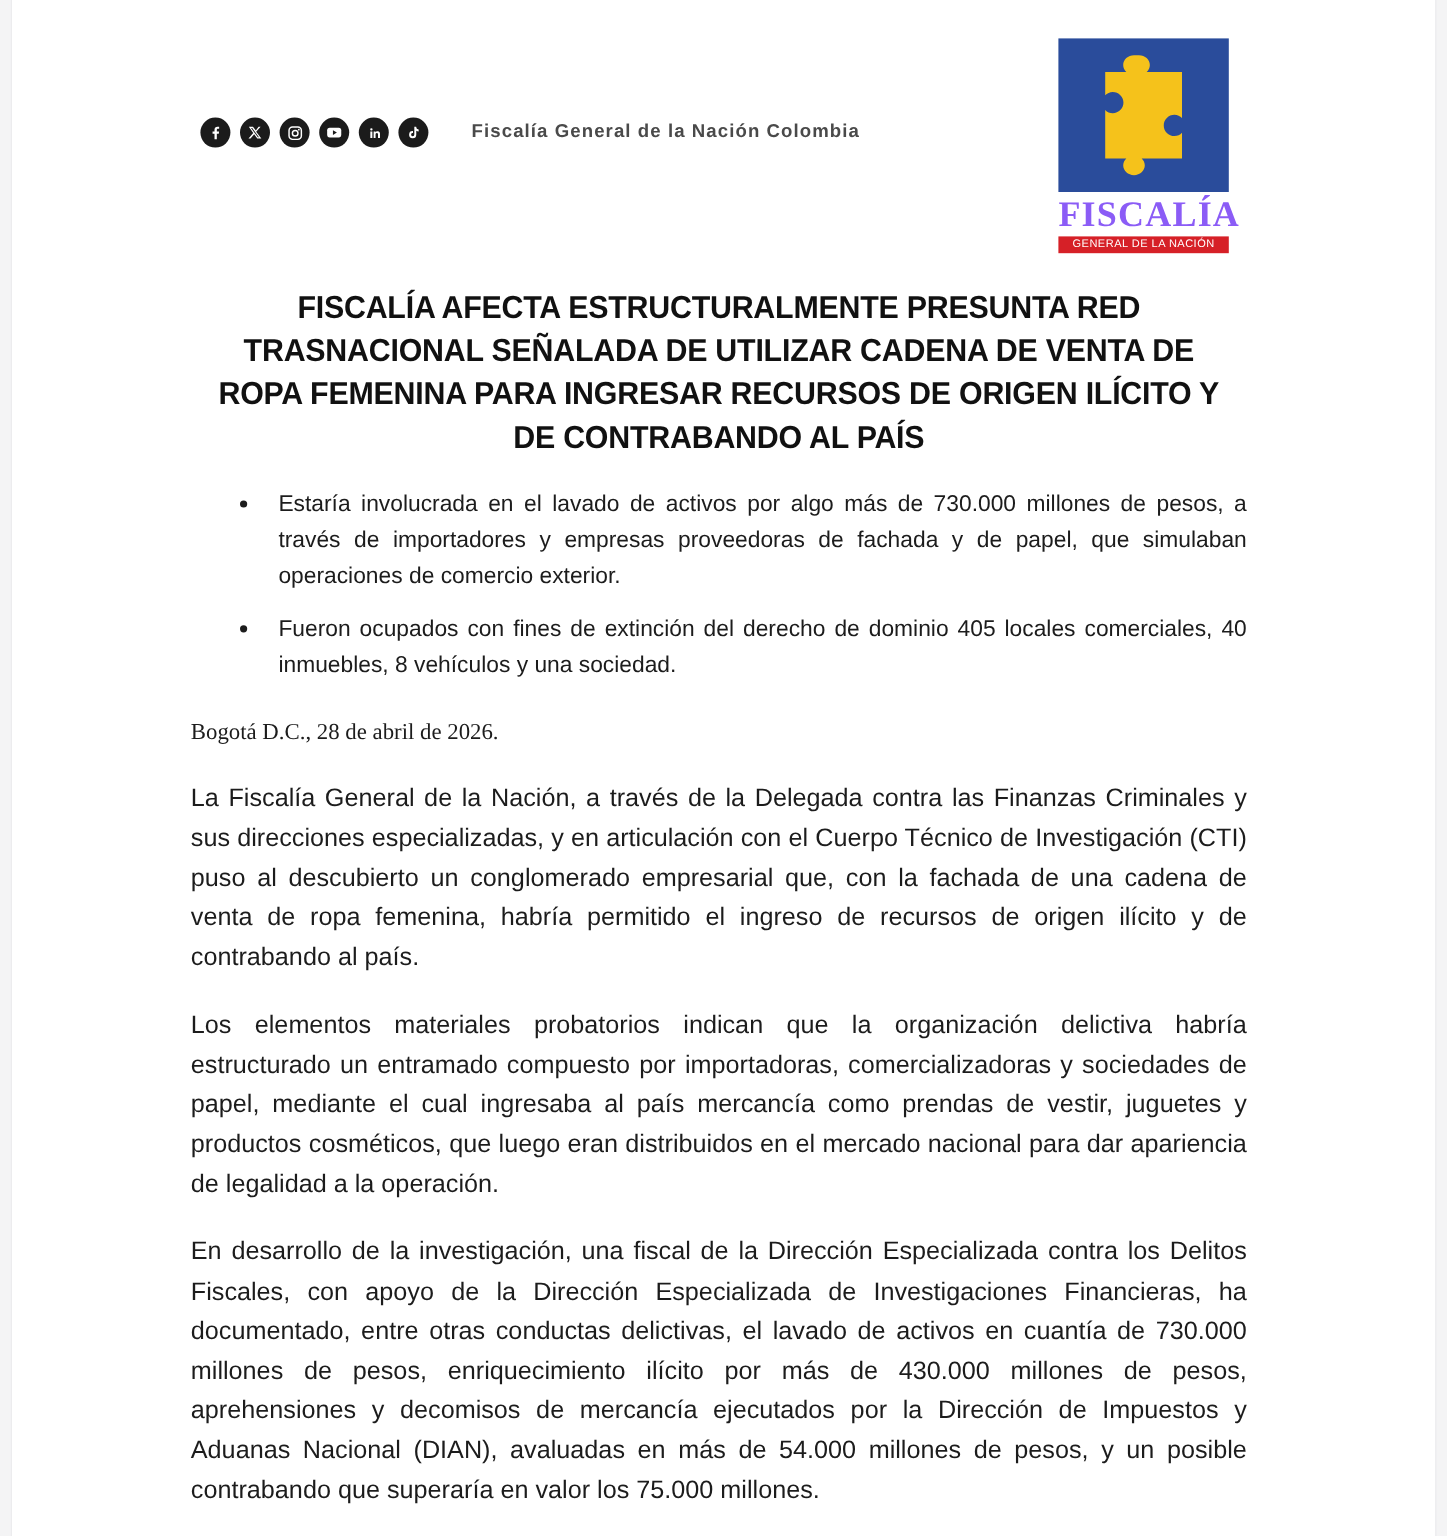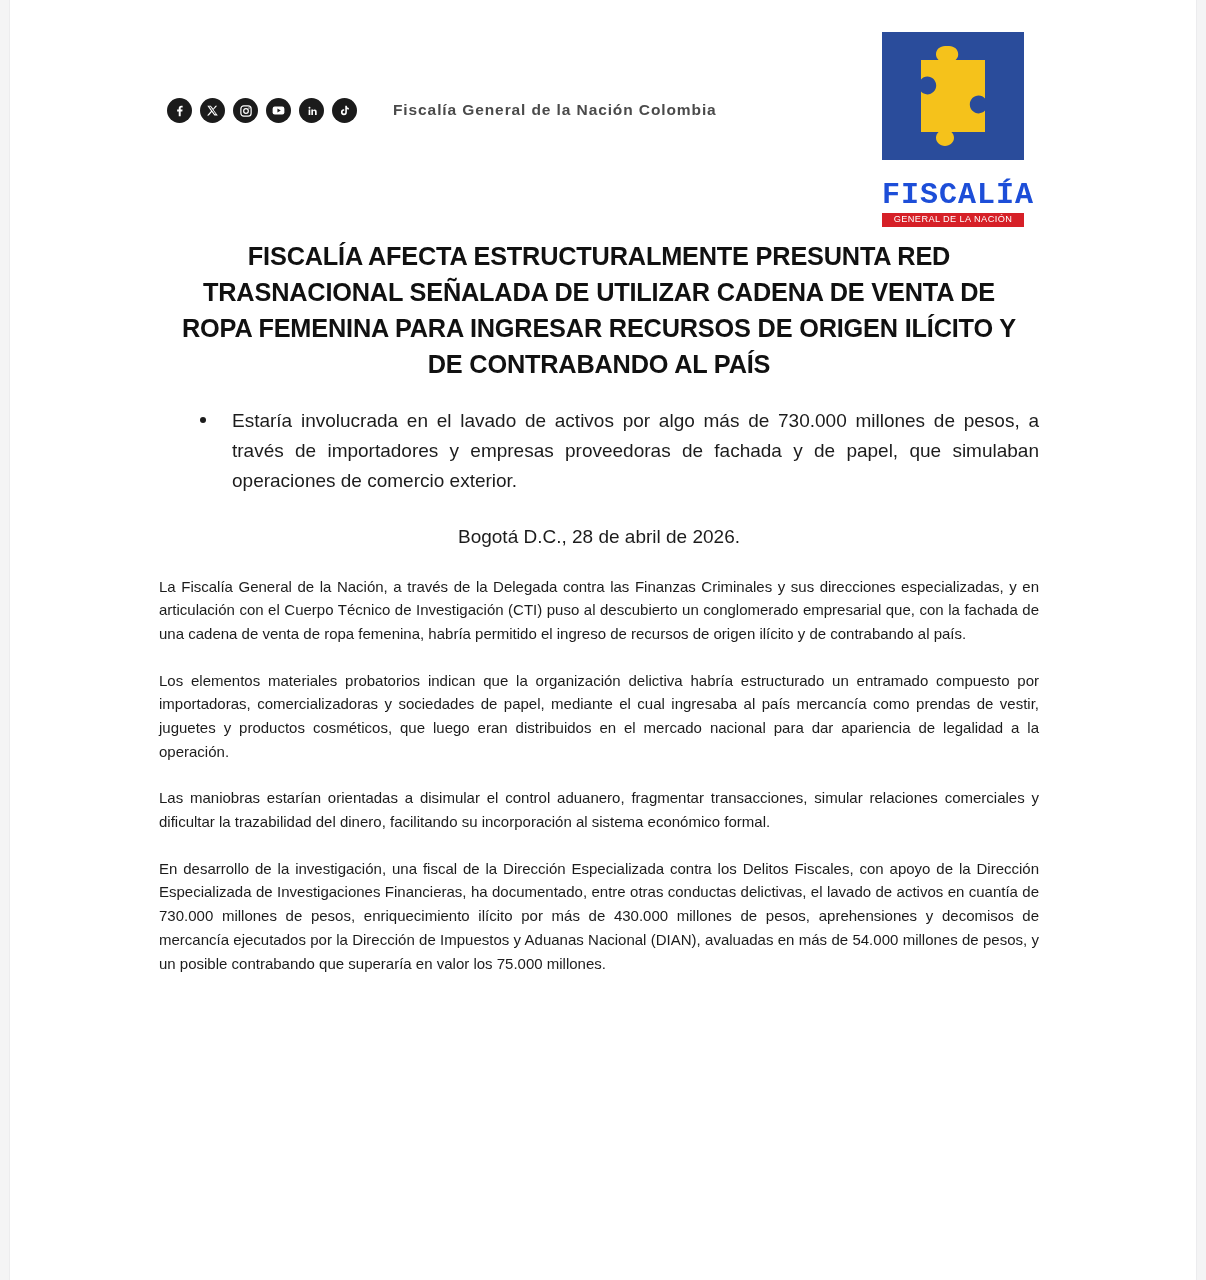--- a/index.html
+++ b/index.html
@@ -89,27 +89,27 @@
     background: #2a4c9b;
     position: relative;
   }
   .logo-puzzle {
     position: absolute;
     left: 50%;
     top: 50%;
     transform: translate(-50%, -50%);
   }
   .logo-word {
-    margin-top: 20px;
+    margin-top: 4px;
     text-align: center;
-    font-family: Liberation Mono, monospace;
+    font-family: Liberation Serif, serif;
     font-weight: bold;
     font-size: 30px;
     letter-spacing: 1px;
-    color: #1d4ed8;
+    color: #8b5cf6;
     line-height: 1.02;
   }
   .logo-sub {
     margin-top: 2px;
     background: #d62027;
     color: #ffffff;
     font-family: "Liberation Sans", sans-serif;
     font-weight: normal;
     font-size: 9.2px;
     letter-spacing: 0.4px;
@@ -164,26 +164,25 @@
     height: 6px;
     border-radius: 50%;
     background: #1c1c1c;
   }
 
   .dateline {
     font-size: 19px;
     line-height: 1.55;
     margin: 26px 0 0 0;
     color: #1c1c1c;
-    font-family: Liberation Sans, sans-serif;
-    text-align: center;
+    font-family: Liberation Serif, serif;
   }
 
   p.body-text {
-    font-size: 15px;
+    font-size: 21px;
     line-height: 1.58;
     text-align: justify;
     margin: 23px 0 0 0;
     color: #1c1c1c;
     font-family: "Liberation Sans", sans-serif;
   }
 </style>
 </head>
 <body>
 
@@ -250,27 +249,27 @@
     </div>
 
   </div>
 
   <div class="content">
 
     <h1 class="headline">FISCALÍA AFECTA ESTRUCTURALMENTE PRESUNTA RED TRASNACIONAL SEÑALADA DE UTILIZAR CADENA DE VENTA DE ROPA FEMENINA PARA INGRESAR RECURSOS DE ORIGEN ILÍCITO Y DE CONTRABANDO AL PAÍS</h1>
 
     <ul class="bullets">
       <li>Estaría involucrada en el lavado de activos por algo más de 730.000 millones de pesos, a través de importadores y empresas proveedoras de fachada y de papel, que simulaban operaciones de comercio exterior.</li>
+      <li>Fueron ocupados con fines de extinción del derecho de dominio 405 locales comerciales, 40 inmuebles, 8 vehículos y una sociedad.</li>
     </ul>
 
     <p class="dateline">Bogotá D.C., 28 de abril de 2026.</p>
 
     <p class="body-text">La Fiscalía General de la Nación, a través de la Delegada contra las Finanzas Criminales y sus direcciones especializadas, y en articulación con el Cuerpo Técnico de Investigación (CTI) puso al descubierto un conglomerado empresarial que, con la fachada de una cadena de venta de ropa femenina, habría permitido el ingreso de recursos de origen ilícito y de contrabando al país.</p>
 
     <p class="body-text">Los elementos materiales probatorios indican que la organización delictiva habría estructurado un entramado compuesto por importadoras, comercializadoras y sociedades de papel, mediante el cual ingresaba al país mercancía como prendas de vestir, juguetes y productos cosméticos, que luego eran distribuidos en el mercado nacional para dar apariencia de legalidad a la operación.</p>
 
-    <p class="body-text">Las maniobras estarían orientadas a disimular el control aduanero, fragmentar transacciones, simular relaciones comerciales y dificultar la trazabilidad del dinero, facilitando su incorporación al sistema económico formal.</p>
 
     <p class="body-text">En desarrollo de la investigación, una fiscal de la Dirección Especializada contra los Delitos Fiscales, con apoyo de la Dirección Especializada de Investigaciones Financieras, ha documentado, entre otras conductas delictivas, el lavado de activos en cuantía de 730.000 millones de pesos, enriquecimiento ilícito por más de 430.000 millones de pesos, aprehensiones y decomisos de mercancía ejecutados por la Dirección de Impuestos y Aduanas Nacional (DIAN), avaluadas en más de 54.000 millones de pesos, y un posible contrabando que superaría en valor los 75.000 millones.</p>
 
   </div>
 
 </div>
 
 </body></html>

